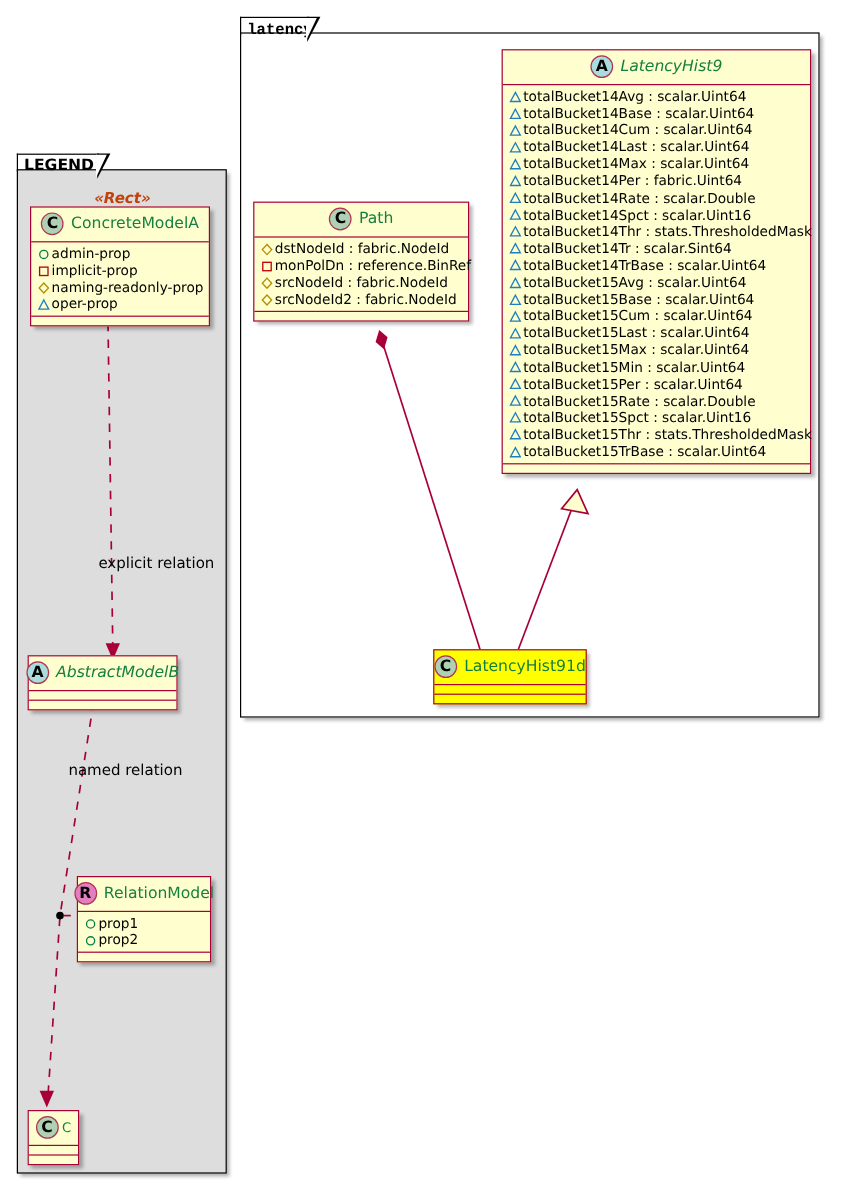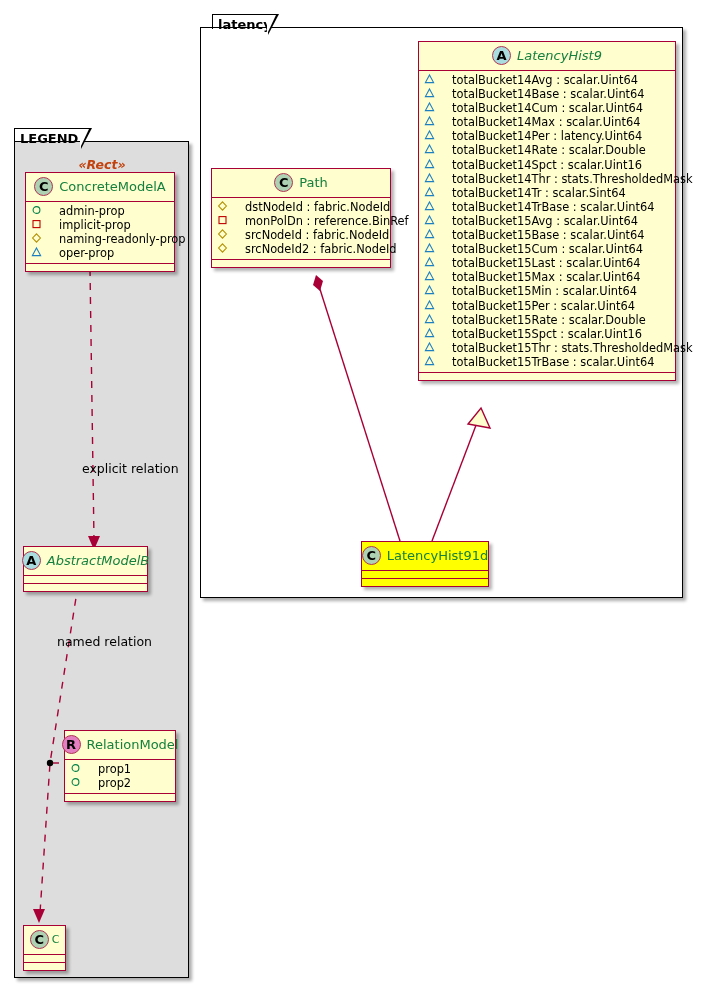--- a/index.html
+++ b/index.html
@@ -85,22 +85,22 @@
   }
   .cls-name.italic { font-style: italic; }
   .cls-attrs {
     padding: 2px 5px 3px 5px;
     border-bottom: 1.3px solid #a80036;
   }
   .cls-attrs.empty { padding: 0; height: 7px; }
   .cls-methods { height: 7px; }
   .attr {
     display: flex;
-    align-items: flex-start;
-    gap: 17px;
+    align-items: center;
+    gap: 1px;
     font-size: 11.4px;
     color: #000000;
     line-height: 14.1px;
     white-space: nowrap;
   }
 
   
   .badge {
     width: 19px; height: 19px;
     border-radius: 50%;
@@ -150,21 +150,21 @@
     width: 701px; height: 992px;
     pointer-events: none;
   }
 </style>
 </head>
 <body>
 
 <div class="canvas">
 
   <div class="package" style="left:200px; top:27px; width:483px; height:571px;"></div>
-  <div class="package-tab" style="left:212px; top:14px; width:57px; height:15px;">
+  <div class="package-tab" style="left:200px; top:14px; width:57px; height:15px;font-family:Liberation Mono, monospace;">
     <span>latency</span>
     <span class="fold"></span>
     <span class="fold-inner"></span>
   </div>
 
   <div class="package legend-body" style="left:14px; top:141px; width:175px; height:837px;"></div>
   <div class="package-tab" style="left:14px; top:128px; width:68px; height:15px;">
     <span>LEGEND</span>
     <span class="fold"></span>
     <span class="fold-inner"></span>
@@ -291,27 +291,33 @@
         <div class="attr">
           <svg class="mk" viewBox="0 0 11 11">
             <polygon points="5.5,2 9.6,9.6 1.4,9.6" fill="none" stroke="#1d7fc1" stroke-width="1.1"></polygon>
           </svg>
           <span>totalBucket14Cum : scalar.Uint64</span>
         </div>
         <div class="attr">
           <svg class="mk" viewBox="0 0 11 11">
             <polygon points="5.5,2 9.6,9.6 1.4,9.6" fill="none" stroke="#1d7fc1" stroke-width="1.1"></polygon>
           </svg>
+          <span>totalBucket14Last : scalar.Uint64</span>
+        </div>
+        <div class="attr">
+          <svg class="mk" viewBox="0 0 11 11">
+            <polygon points="5.5,2 9.6,9.6 1.4,9.6" fill="none" stroke="#1d7fc1" stroke-width="1.1"></polygon>
+          </svg>
           <span>totalBucket14Max : scalar.Uint64</span>
         </div>
         <div class="attr">
           <svg class="mk" viewBox="0 0 11 11">
             <polygon points="5.5,2 9.6,9.6 1.4,9.6" fill="none" stroke="#1d7fc1" stroke-width="1.1"></polygon>
           </svg>
-          <span>totalBucket14Per : latency.Uint64</span>
+          <span>totalBucket14Per : fabric.Uint64</span>
         </div>
         <div class="attr">
           <svg class="mk" viewBox="0 0 11 11">
             <polygon points="5.5,2 9.6,9.6 1.4,9.6" fill="none" stroke="#1d7fc1" stroke-width="1.1"></polygon>
           </svg>
           <span>totalBucket14Rate : scalar.Double</span>
         </div>
         <div class="attr">
           <svg class="mk" viewBox="0 0 11 11">
             <polygon points="5.5,2 9.6,9.6 1.4,9.6" fill="none" stroke="#1d7fc1" stroke-width="1.1"></polygon>

